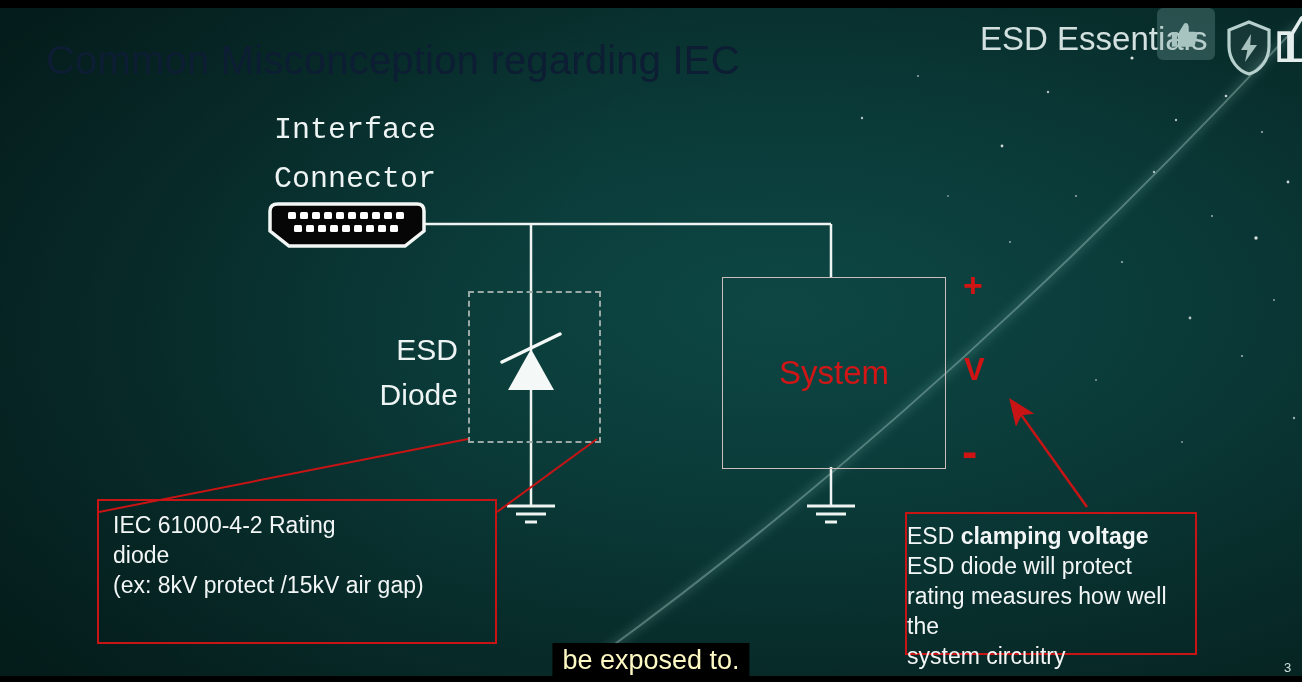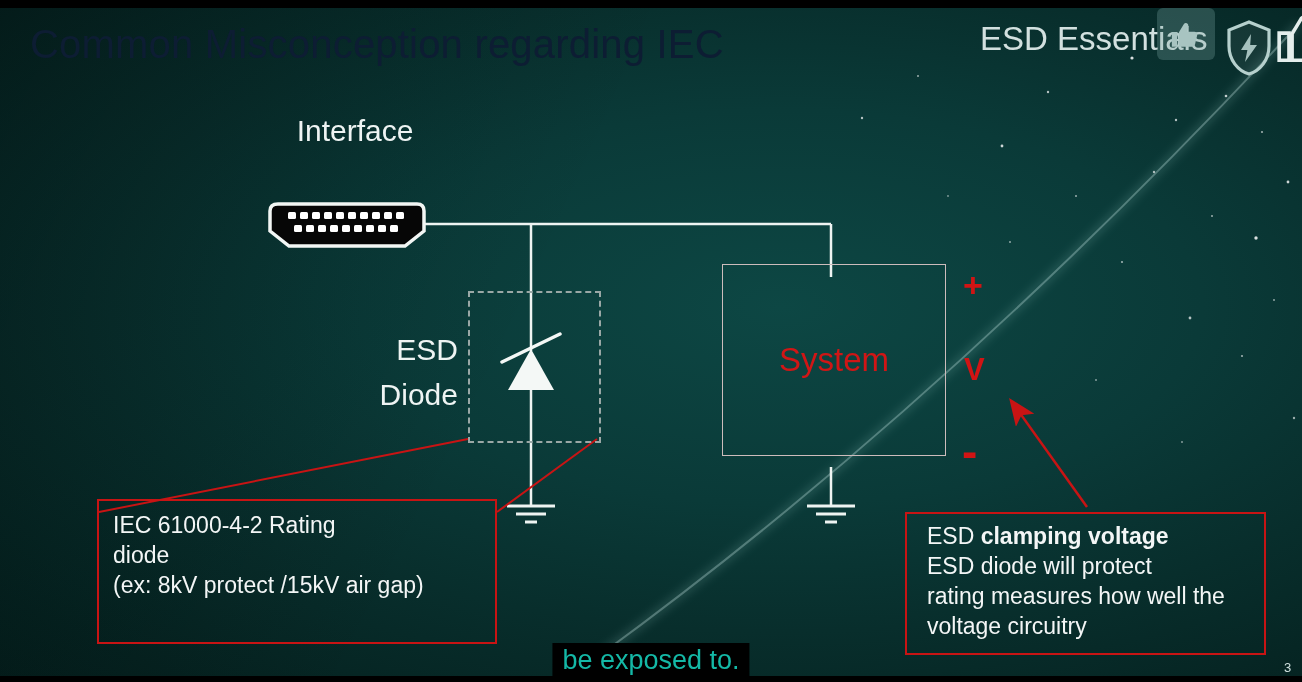--- a/index.html
+++ b/index.html
@@ -9,64 +9,64 @@
     background:
       linear-gradient(115deg, rgba(0,12,12,0.28) 0%, rgba(0,12,12,0) 42%),
       radial-gradient(95% 85% at 60% 45%, #0d4744 0%, #0a3a38 34%, #082e2c 56%, #052220 80%, #041a18 100%);
   }
   .abs{position:absolute;}
   .bar-top{left:0;top:0;width:100%;height:8px;background:#000;z-index:5;}
   .bar-bottom{left:0;bottom:0;width:100%;height:6px;background:#000;z-index:5;}
   .bg-art{left:0;top:0;z-index:0;}
   .layer{left:0;top:0;z-index:2;}
   .title{
-    left:30px;top:22px;margin:0;font-size:40px;font-weight:400;
+    left:30px;top:22px;margin:16px;font-size:40px;font-weight:400;
     letter-spacing:0.2px;color:#0d1d33;z-index:3;
   }
   .brand{left:980px;top:20px;font-size:33px;color:#d2e0df;z-index:3;}
   .thumb-box{
     left:1157px;top:8px;width:58px;height:52px;border-radius:6px;
     background:rgba(122,165,162,0.30);display:flex;align-items:center;justify-content:center;z-index:6;
   }
   .shield-box{left:1225px;top:18px;width:48px;height:60px;z-index:6;}
   .edge-box{left:1274px;top:6px;width:28px;height:70px;overflow:hidden;z-index:6;}
   .connector-label{
     left:250px;top:106px;width:210px;text-align:center;
-    font-size:30px;line-height:49px;color:#eef4f3;z-index:3;
+    font-size:30px;line-height:49px;color:#eef4f3;z-index:3;font-family:Liberation Mono, monospace;
   }
   .connector-label span{display:block;}
   .diode-label{
     left:338px;top:327px;width:120px;text-align:right;
     font-size:30px;line-height:45px;color:#eef4f3;z-index:3;
   }
   .diode-label span{display:block;}
   .dashed-box{
     left:468px;top:291px;width:129px;height:148px;
     border:2px dashed #9aa8a6;z-index:3;
   }
   .system-box{
-    left:722px;top:264px;width:222px;height:190px;
+    left:722px;top:277px;width:222px;height:190px;
     border:1px solid #cdbcbc;display:flex;flex-direction:column;
     align-items:center;justify-content:center;z-index:3;
   }
   .system-box span{display:block;font-size:33px;color:#d01616;}
   .sym{z-index:3;color:#d01414;font-weight:bold;}
   .sym-plus{left:963px;top:266px;font-size:34px;}
   .sym-v{left:964px;top:352px;font-size:31px;}
   .sym-minus{left:962px;top:424px;font-size:46px;}
   .callout{
     border:2px solid #c81414;color:#f3f6f6;font-size:23px;line-height:30px;
     z-index:4;box-sizing:border-box;
   }
   .callout-left{left:97px;top:499px;width:400px;height:145px;padding:9px 14px;}
-  .callout-right{left:905px;top:512px;width:361px;height:143px;padding:7px 20px;}
+  .callout-right{left:905px;top:512px;width:292px;height:143px;padding:7px 0;}
   .callout .line{display:block;}
   .caption{
     left:50%;top:643px;transform:translateX(-50%);
-    background:#000;color:#14b8a6;font-size:27px;line-height:35px;height:35px;
+    background:#000;color:#fef9c3;font-size:27px;line-height:35px;height:35px;
     padding:0 10px;white-space:nowrap;z-index:6;
   }
   .page-num{left:1284px;top:660px;font-size:13px;color:#cfe0de;z-index:6;}
 </style>
 </head>
 <body>
 
 <div class="stage">
 
   <svg class="abs bg-art" width="1302" height="682" viewBox="0 0 1302 682">
@@ -185,20 +185,21 @@
     </svg>
   </div>
   <div class="abs edge-box">
     <svg width="62" height="62" viewBox="0 0 24 24">
       <path fill="none" stroke="#e4eeec" stroke-width="1.4" d="M2 10.5h3.8V21H2zM7 21h9.2c1.1 0 2-.75 2.2-1.8l1.5-6.3c.3-1.3-.7-2.5-2-2.5h-5.2l.9-4.1c.25-1.1-.6-2.1-1.7-2.1-.55 0-1.05.26-1.37.7L7 10.8z"></path>
     </svg>
   </div>
 
   <div class="abs connector-label">
     <span>Interface</span>
+    <span>Connector</span>
   </div>
 
   <div class="abs diode-label">
     <span>ESD</span>
     <span>Diode</span>
   </div>
   <div class="abs dashed-box"></div>
 
   <div class="abs system-box">
     <span>System</span>
@@ -213,20 +214,20 @@
     <span class="line">diode</span>
     <span class="line">(ex: 8kV protect /15kV air gap)</span>
   </div>
 
   <div class="abs callout callout-right">
     <span class="line">
       <span>ESD </span><b>clamping voltage</b>
     </span>
     <span class="line">ESD diode will protect</span>
     <span class="line">rating measures how well the</span>
-    <span class="line">voltage circuitry</span>
+    <span class="line">system circuitry</span>
   </div>
 
   <div class="abs caption">be exposed to.</div>
 
   <div class="abs page-num">3</div>
 
 </div>
 
 </body></html>

